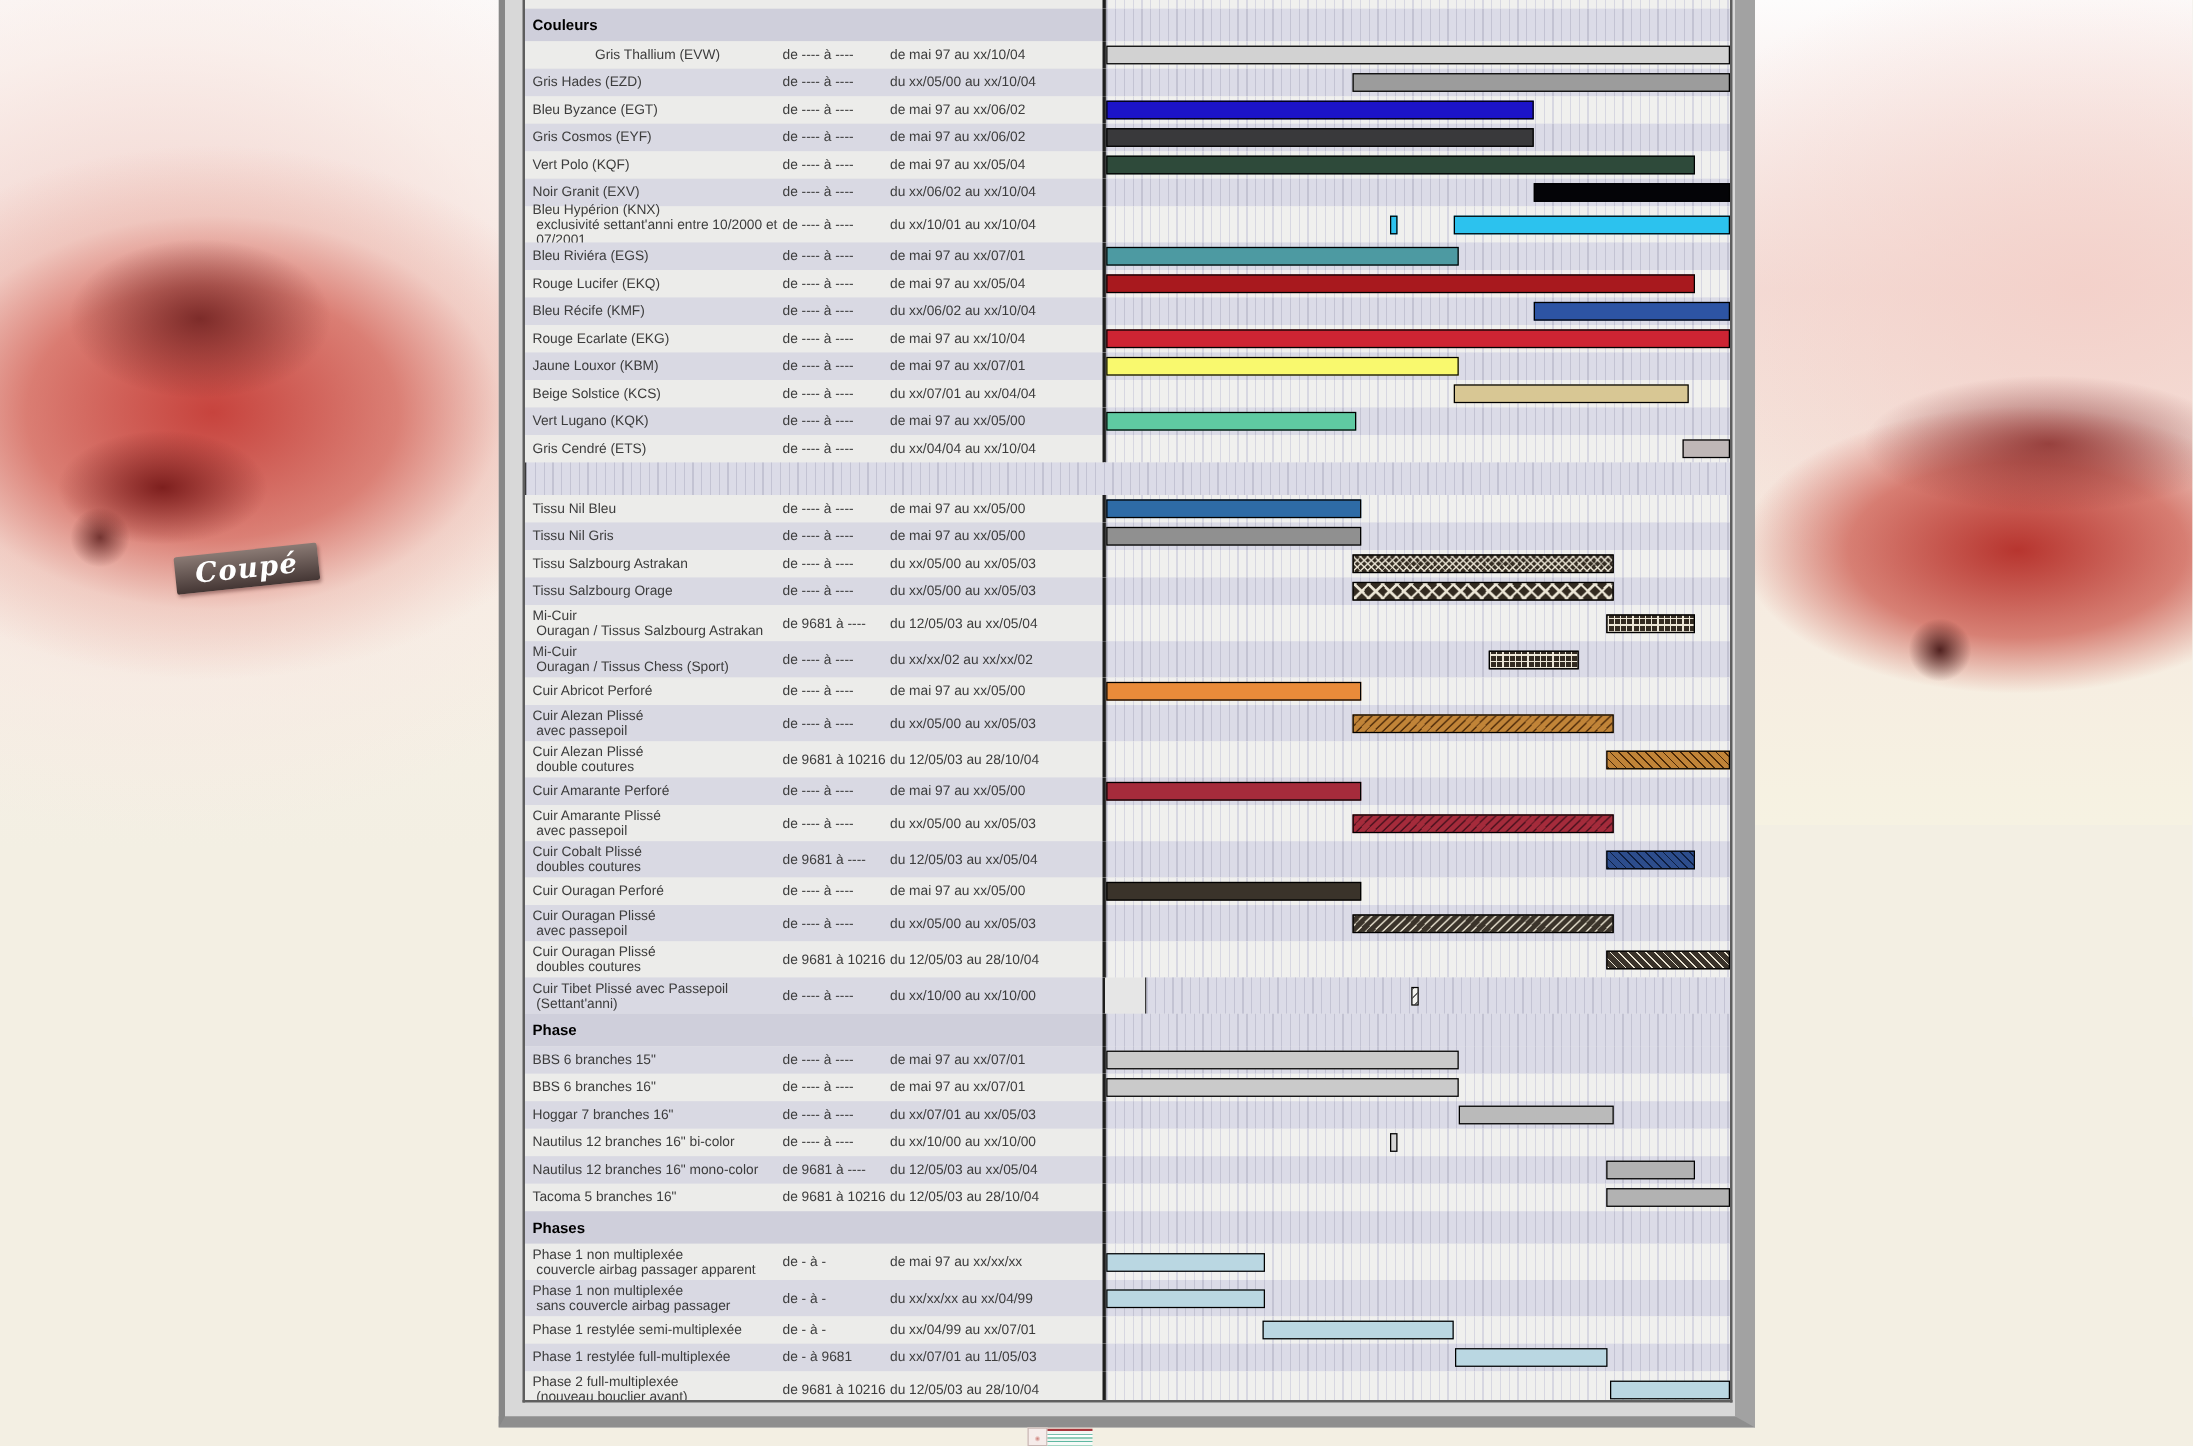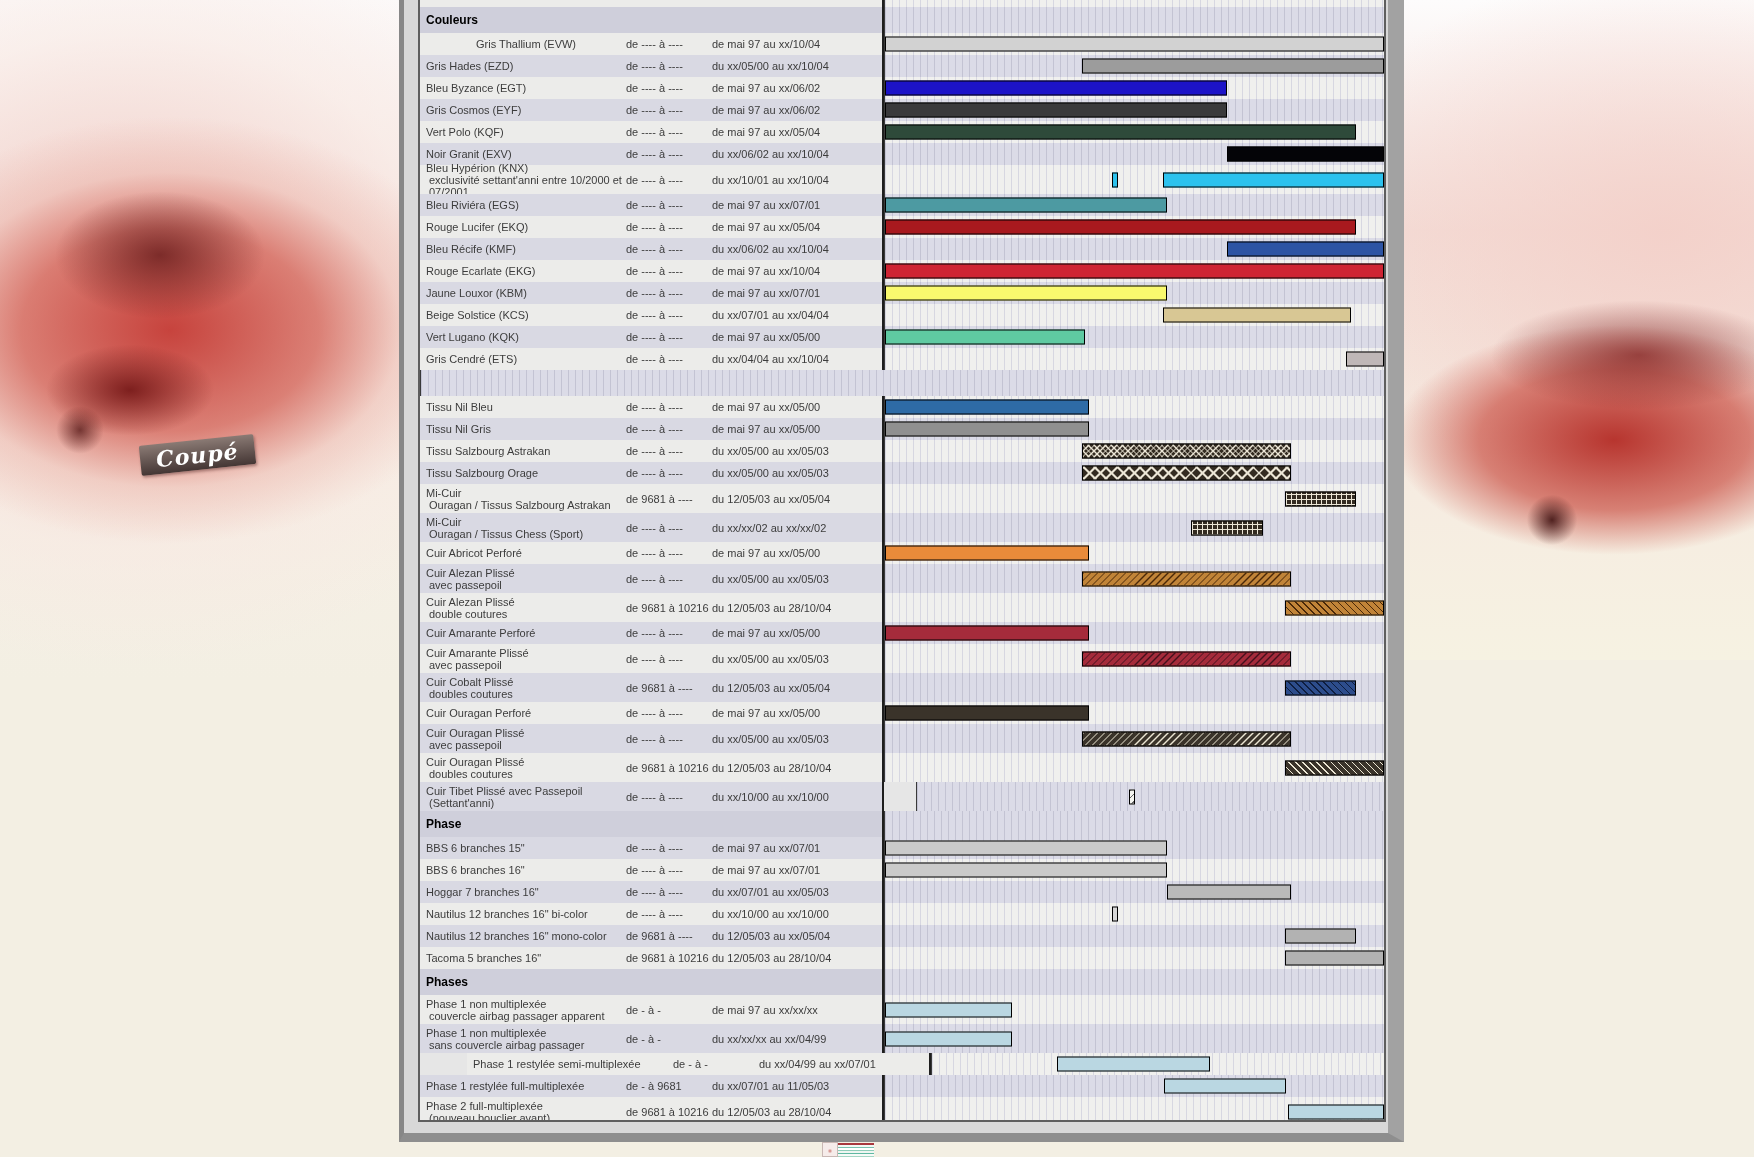--- a/index.html
+++ b/index.html
@@ -581,21 +581,21 @@
                 <span class="" style="display: block;">Phase 1 non multiplexée</span>
                 <span class="" style="display: block; padding-left: 3px;">sans couvercle airbag passager</span>
               </span>
               <span class="l2">de - à -</span>
               <span class="l3">du xx/xx/xx au xx/04/99</span>
             </div>
             <div class="cell-chart">
               <div class="bar p-solid" style="left: 0%; width: 25.4%; --f: #bad7e2;"></div>
             </div>
           </div>
-          <div class="row light" style="height: 22px; margin-left: 47px;">
+          <div class="row light" style="height: 22px;">
             <div class="labelgrp">
               <span class="l1">
                 <span class="" style="display: block;">Phase 1 restylée semi-multiplexée</span>
               </span>
               <span class="l2">de - à -</span>
               <span class="l3">du xx/04/99 au xx/07/01</span>
             </div>
             <div class="cell-chart">
               <div class="bar p-solid" style="left: 25.1%; width: 30.6%; --f: #bad7e2;"></div>
             </div>

